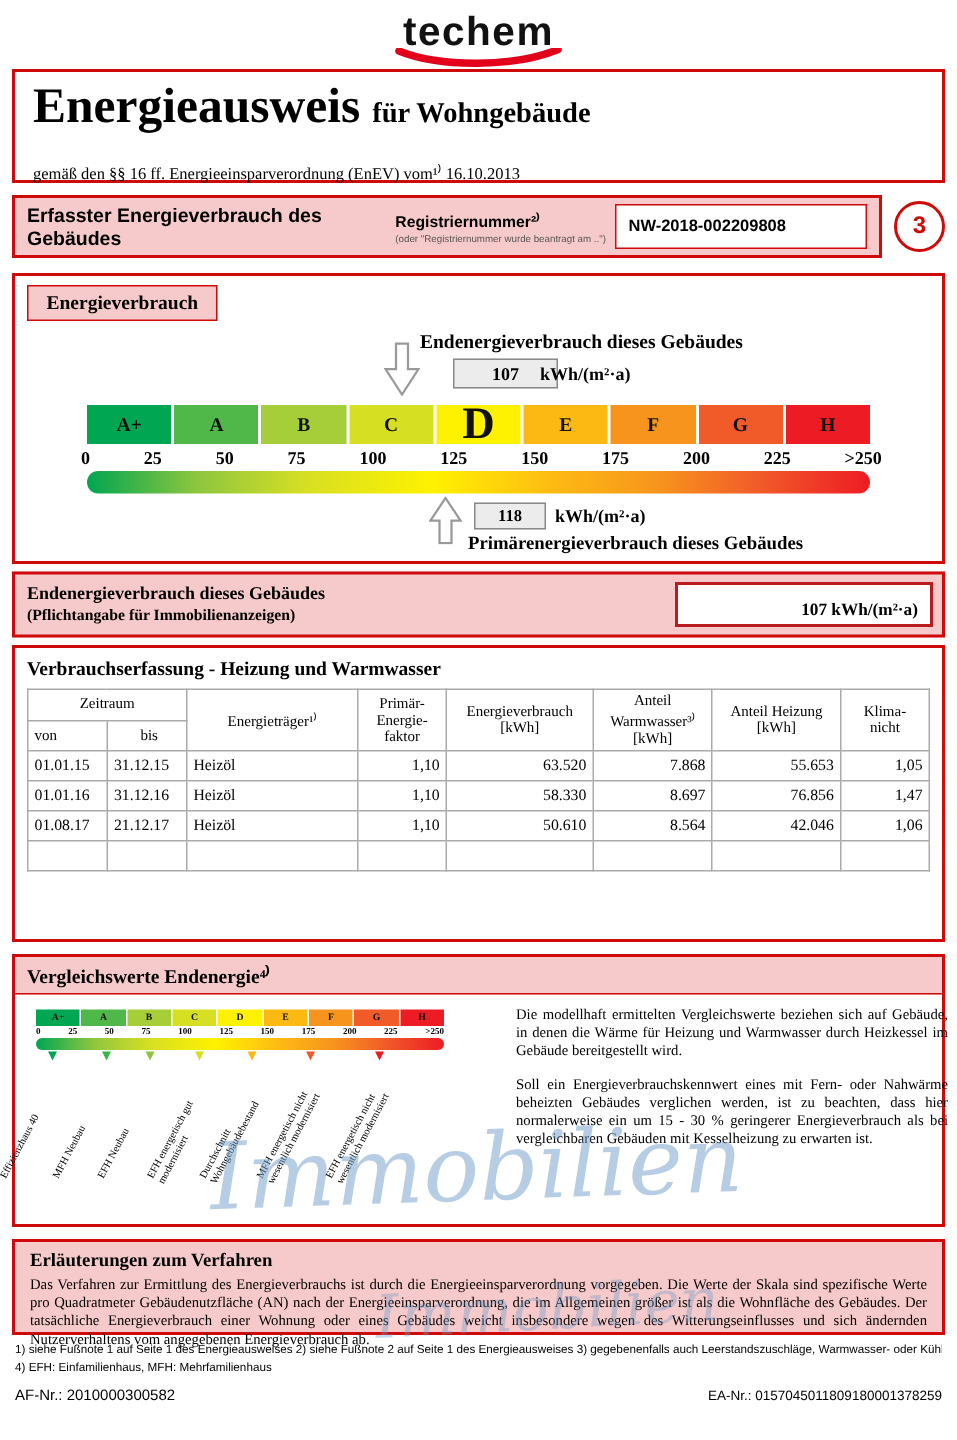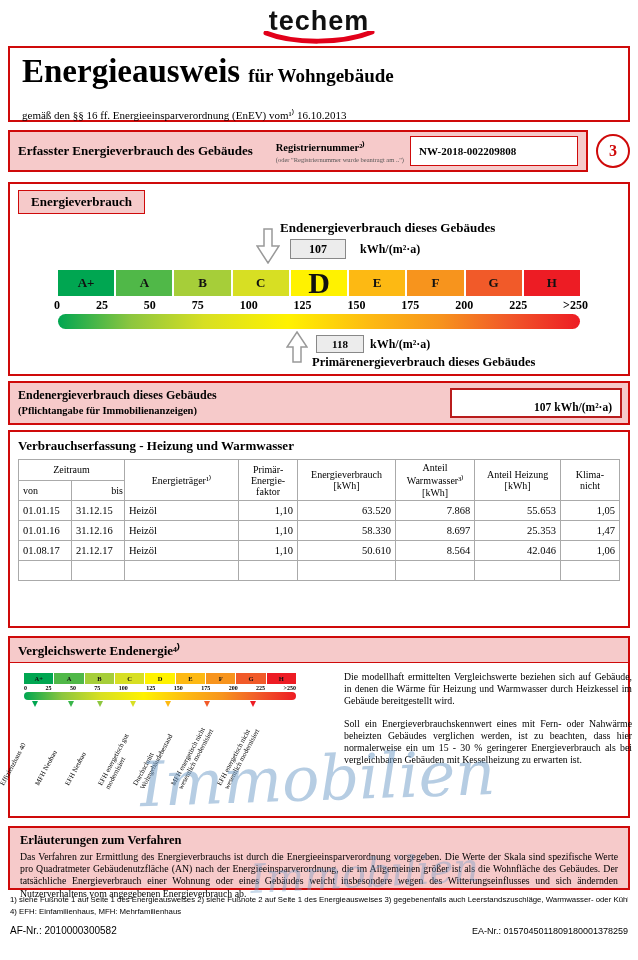--- a/index.html
+++ b/index.html
@@ -16,37 +16,37 @@
   .redbox { border:2px solid #cf0a0a; margin:0 8px; background:#fff;font-family:Liberation Serif, serif; }
   .pink { background:#f6caca; }
 
   
   .title-box { padding:6px 12px 6px; height:76px; }
   .main-title { font-size:33px; font-weight:bold; line-height:34px; display:inline-block; }
   .title-suffix { font-size:19px; font-weight:bold; margin-left:8px; }
   .subtitle { font-size:11px; margin-top:19px; }
 
   
-  .header-row { display:flex; align-items:center; margin:8px 8px 0;font-family:Liberation Serif, serif; }
+  .header-row { display:flex; align-items:center; margin:8px 8px 0; }
   .header-bar { border:2px solid #cf0a0a; background:#f6caca; flex:1; display:flex; align-items:center; height:42px; padding:0 8px; }
   .header-title { font-size:13px; font-weight:bold; flex:1; }
   .reg-area { display:flex; align-items:center; }
   .reg-left { display:flex; flex-direction:column; justify-content:center; margin-right:6px; }
   .reg-label { font-size:10.5px; font-weight:bold; }
   .reg-note { font-size:6.5px; color:#555; margin-top:2px; }
   .reg-box { width:168px; height:30px; background:#fff; border:1px solid #cf0a0a; font-size:11px; display:flex; align-items:center; padding-left:8px; font-weight:bold; }
   .page-circle { width:34px; height:34px; border:2px solid #cf0a0a; border-radius:50%; color:#cf0a0a; font-weight:bold; font-size:16px; display:flex; align-items:center; justify-content:center; margin-left:8px; flex:0 0 auto; background:#fff; }
 
   
   .energy-section { margin-top:10px; height:194px; position:relative; }
   .section-chip { position:absolute; left:8px; top:6px; border:1.5px solid #cf0a0a; background:#f6caca; font-size:13px; font-weight:bold; padding:3px 12px; }
   .end-label { position:absolute; left:270px; top:36px; font-size:13px; font-weight:bold; }
   .arrow-down { position:absolute; left:246px; top:44px; }
   .val-box { position:absolute; background:#ececec; border:1px solid #888; text-align:center; font-weight:bold; }
-  .val-end { left:280px; top:55px; width:56px; height:20px; font-size:12px; line-height:18px; }
+  .val-end { left:292px; top:55px; width:70px; height:20px; font-size:12px; line-height:18px; }
   .unit-end { position:absolute; left:350px; top:58px; font-size:12px; font-weight:bold; }
   .scale-letters { position:absolute; left:48px; right:48px; top:86px; height:26px; display:flex; gap:2px; }
   .seg { flex:1; display:flex; align-items:center; justify-content:center; font-size:13px; font-weight:bold; color:#111; }
   .big-letter { font-size:30px; line-height:26px; }
   .sg0{background:#00a651}.sg1{background:#50b848}.sg2{background:#a6ce39}.sg3{background:#d7df23}.sg4{background:#fff200}
   .sg5{background:#fdb913}.sg6{background:#f7941d}.sg7{background:#f15a29}.sg8{background:#ed1c24}
   .scale-numbers { position:absolute; left:44px; right:40px; top:114px; display:flex; justify-content:space-between; font-size:12px; font-weight:bold; }
   .scale-gradient { position:absolute; left:48px; right:48px; top:130px; height:15px; border-radius:8px;
     background:linear-gradient(90deg,#00a651 0%,#8dc63f 14%,#d7df23 28%,#fff200 44%,#fdb913 60%,#f7941d 73%,#f15a29 86%,#ed1c24 100%); }
   .arrow-up { position:absolute; left:276px; top:147px; }
@@ -233,42 +233,42 @@
           <th rowspan="2">Anteil
 Warmwasser³⁾
 [kWh]</th>
           <th rowspan="2">Anteil Heizung
 [kWh]</th>
           <th rowspan="2">Klima-
 nicht</th>
         </tr>
         <tr>
           <th style="text-align:left;padding-left:4px;">von</th>
-          <th style="text-align:right;padding-left:4px;">bis</th>
+          <th style="text-align:center;padding-left:4px;">bis</th>
         </tr>
       </thead>
       <tbody>
         <tr>
           <td class="l">01.01.15</td>
           <td class="l">31.12.15</td>
           <td class="l">Heizöl</td>
           <td class="r">1,10</td>
           <td class="r">63.520</td>
           <td class="r">7.868</td>
           <td class="r">55.653</td>
           <td class="r">1,05</td>
         </tr>
         <tr>
           <td class="l">01.01.16</td>
           <td class="l">31.12.16</td>
           <td class="l">Heizöl</td>
           <td class="r">1,10</td>
           <td class="r">58.330</td>
           <td class="r">8.697</td>
-          <td class="r">25.353</td>
+          <td class="r">76.856</td>
           <td class="r">1,47</td>
         </tr>
         <tr>
           <td class="l">01.08.17</td>
           <td class="l">21.12.17</td>
           <td class="l">Heizöl</td>
           <td class="r">1,10</td>
           <td class="r">50.610</td>
           <td class="r">8.564</td>
           <td class="r">42.046</td>

